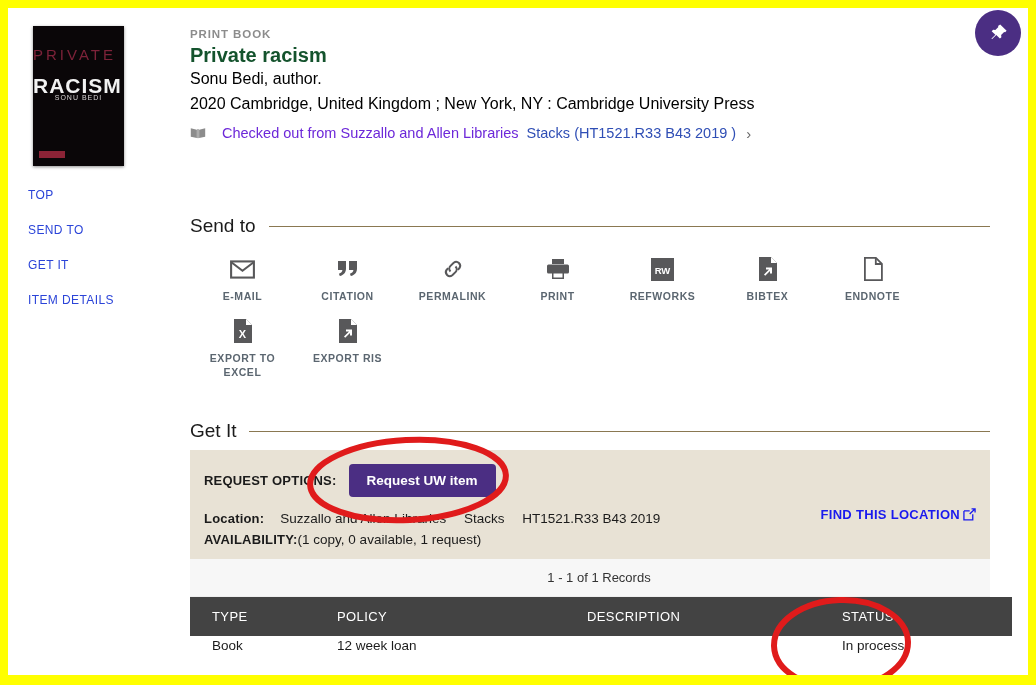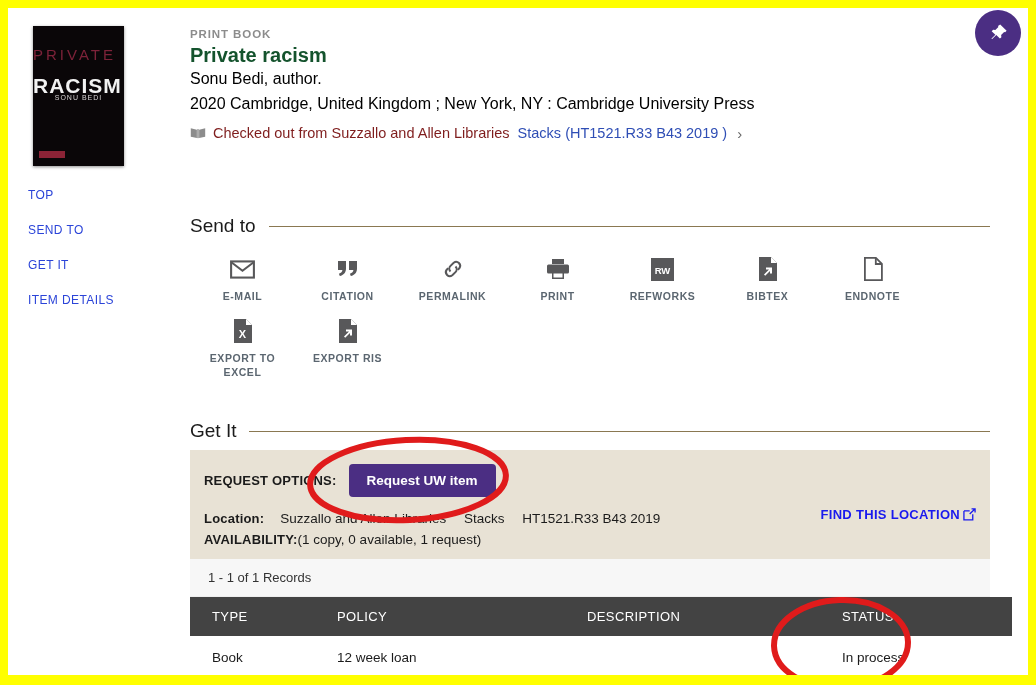--- a/index.html
+++ b/index.html
@@ -119,21 +119,21 @@
     font-size: 16px;
     color: #000000;
     line-height: 1.55;
   }
   #availability-line {
     margin-top: 8px;
     display: flex;
     align-items: center;
     font-size: 14.5px;
   }
-  #availability-status { color: #7f1d1d; margin-left: 7px; }
+  #availability-status { color: #6d28d9; margin-left: 16px; }
   #availability-location { color: #2f4eb5; margin-left: 8px; }
   #availability-chevron { color: #666; margin-left: 10px; font-size: 15px; }
 
   
   #left-nav { position: absolute; left: 28px; top: 188px; }
   .nav-item {
     display: block;
     font-size: 12px;
     letter-spacing: .4px;
     color: #2b44d8;
@@ -253,35 +253,36 @@
     margin-top: 6px;
   }
   #availability-value { font-size: 13.5px; color: #1b1b1b; }
 
   #records-count {
     background: #f7f7f7;
     font-size: 13px;
     color: #333;
     padding: 11px 0 11px 18px;
     border-bottom: 1px solid #eeeeee;
+    text-align: center;
   }
   #holdings-table { width: 100%; border-collapse: collapse; table-layout: fixed; }
   #holdings-table thead th {
     background: #434343;
     color: #ffffff;
     text-align: left;
     font-size: 13px;
     font-weight: normal;
     letter-spacing: .4px;
     padding: 12px 0 12px 0;
   }
   #holdings-table tbody td {
     font-size: 13.5px;
     color: #1b1b1b;
-    padding: 14px 0 14px 0;
+    padding: 2px 0 14px 0;
     background: #ffffff;
   }
   .col-type  { width: 125px; padding-left: 22px !important; }
   .col-policy{ width: 250px; }
   .col-desc  { width: 255px; }
   .col-status{ width: 170px; }
 
   
   #annotations {
     position: absolute;

